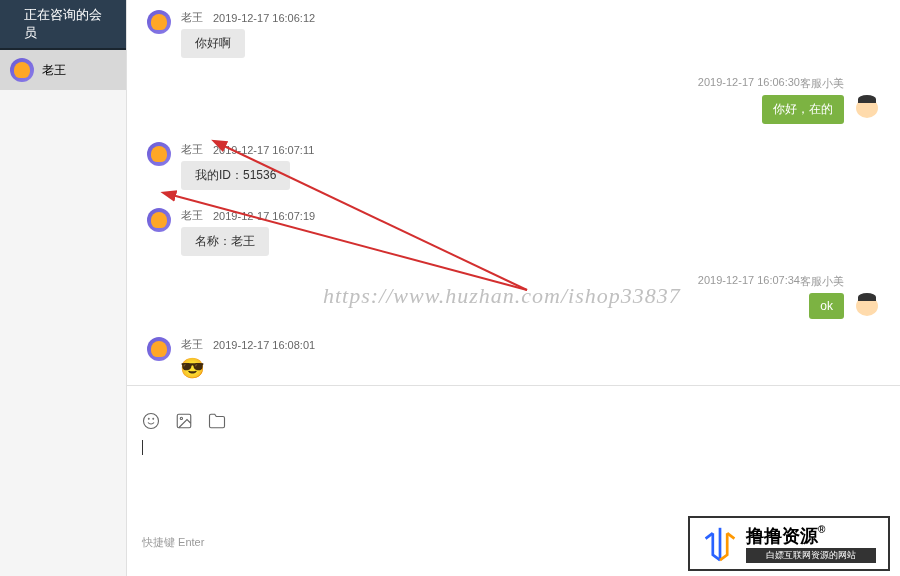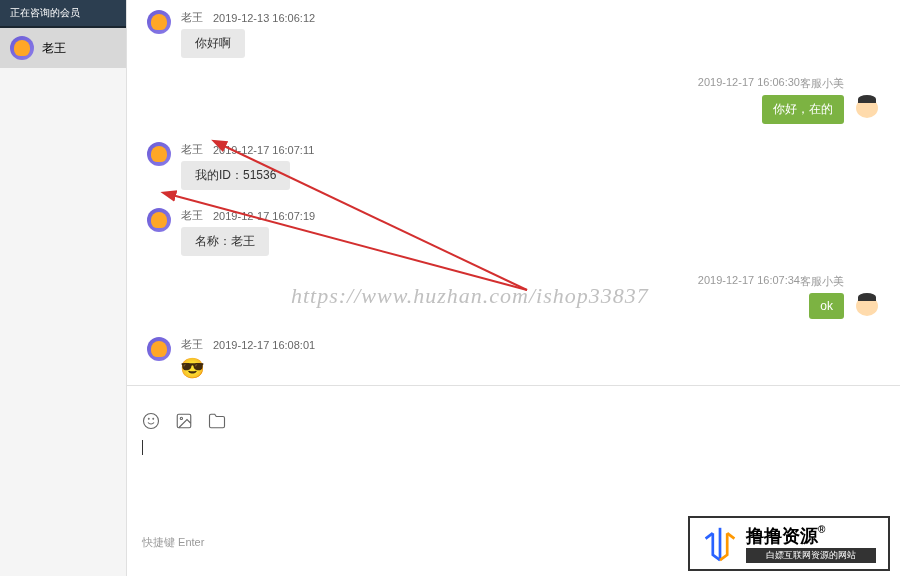--- a/index.html
+++ b/index.html
@@ -1,21 +1,21 @@
 <!DOCTYPE html>
 <html><head>
   <meta charset="utf-8">
   <style>
     * { margin: 0; padding: 0; box-sizing: border-box; }
     body { font-family: "Microsoft YaHei", Arial, sans-serif; font-size: 12px; background: #fff; width: 900px; height: 576px; overflow: hidden; position: relative; }
     
     .container { display: flex; height: 100%; }
     
     .sidebar { width: 127px; background: #f5f5f5; border-right: 1px solid #e0e0e0; display: flex; flex-direction: column; }
-    .sidebar-header { background: #2c3e50; color: #fff; padding: 6px 10px; font-size: 10px; border-bottom: 2px solid #1a252f; }
+    .sidebar-header { background: #2c3e50; color: #fff; padding: 6px 24px; font-size: 13px; border-bottom: 2px solid #1a252f; }
     .sidebar-item { display: flex; align-items: center; padding: 8px 10px; background: #e8e8e8; cursor: pointer; gap: 8px; }
     .sidebar-item.active { background: #d8d8d8; }
     .avatar { width: 24px; height: 24px; border-radius: 50%; background: linear-gradient(135deg, #6b5cd6, #8a7ce8); display: flex; align-items: center; justify-content: center; overflow: hidden; flex-shrink: 0; }
     .avatar-inner { width: 16px; height: 16px; background: #ffa726; border-radius: 50% 50% 40% 40%; }
     
     .main { flex: 1; display: flex; flex-direction: column; position: relative; }
     .chat-area { flex: 1; overflow-y: auto; padding: 10px 20px; position: relative; }
     
     .msg-left { display: flex; gap: 10px; margin-bottom: 18px; align-items: flex-start; }
     .msg-content { display: flex; flex-direction: column; gap: 4px; }
@@ -25,21 +25,21 @@
     .msg-right { display: flex; flex-direction: column; align-items: flex-end; margin-bottom: 18px; }
     .msg-right-inner { display: flex; gap: 10px; align-items: flex-start; }
     .msg-right-header { display: flex; font-size: 11px; color: #999; margin-bottom: 4px; margin-right: 36px; }
     .msg-bubble-green { background: #7cb342; color: #fff; padding: 6px 11px; border-radius: 3px; font-size: 12px; }
     .avatar-agent { width: 26px; height: 26px; background: #fff; border-radius: 3px; display: flex; align-items: center; justify-content: center; }
     .agent-face { width: 22px; height: 20px; background: #ffdbac; border-radius: 50%; position: relative; }
     .agent-face::before { content: ''; position: absolute; top: -3px; left: 2px; width: 18px; height: 8px; background: #333; border-radius: 50% 50% 0 0; }
     
     .emoji-face { width: 24px; height: 24px; display: flex; align-items: center; justify-content: center; font-size: 20px; }
     
-    .watermark { position: absolute; top: 283px; left: 164px; font-family: "Times New Roman", serif; font-size: 22px; color: #c0c0c0; letter-spacing: 1px; pointer-events: none; font-style: italic; }
+    .watermark { position: absolute; top: 283px; left: 196px; font-family: "Times New Roman", serif; font-size: 22px; color: #c0c0c0; letter-spacing: 1px; pointer-events: none; font-style: italic; }
     
     .arrow-svg { position: absolute; top: 80px; left: 0; pointer-events: none; }
     
     .input-section { border-top: 1px solid #e0e0e0; padding: 26px 15px; background: #fff; }
     .toolbar { display: flex; gap: 15px; margin-bottom: 10px; }
     .tool-icon { cursor: pointer; color: #666; display: flex; align-items: center; }
     .text-input { min-height: 90px; border: none; outline: none; font-size: 13px; width: 100%; }
     .cursor-line { border-left: 1px solid #333; height: 15px; }
     .input-footer { font-size: 11px; color: #999; margin-top: 5px; }
     
@@ -67,21 +67,21 @@
   <div class="main">
     <div class="chat-area">
 
       <div class="msg-left">
         <div class="avatar">
             <div class="avatar-inner"></div>
           </div>
         <div class="msg-content">
           <div class="msg-header">
             <span>老王</span>
-            <span>2019-12-13 16:06:12</span>
+            <span>2019-12-17 16:06:12</span>
           </div>
           <div class="msg-bubble">你好啊</div>
         </div>
       </div>
 
       <div class="msg-right">
         <div class="msg-right-header">
           <span>2019-12-17 16:06:30</span>
           <span>客服小美</span>
         </div>

